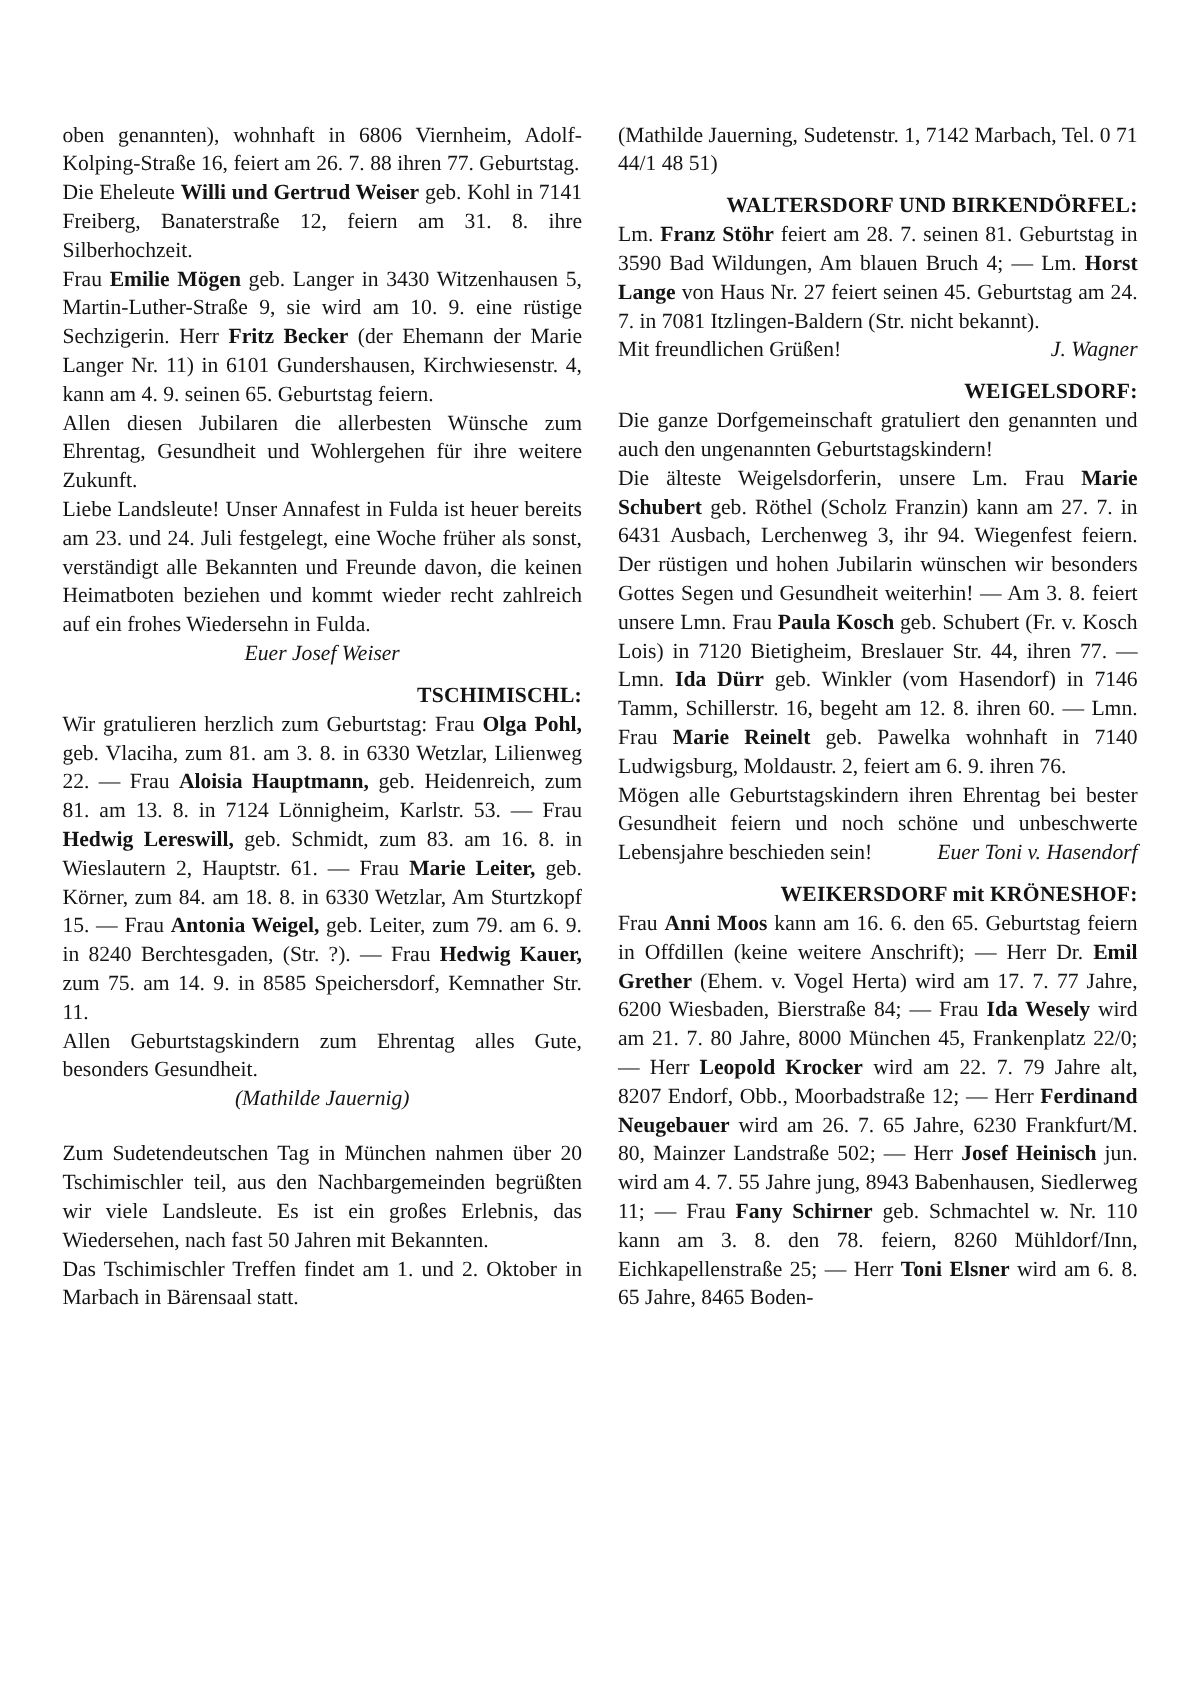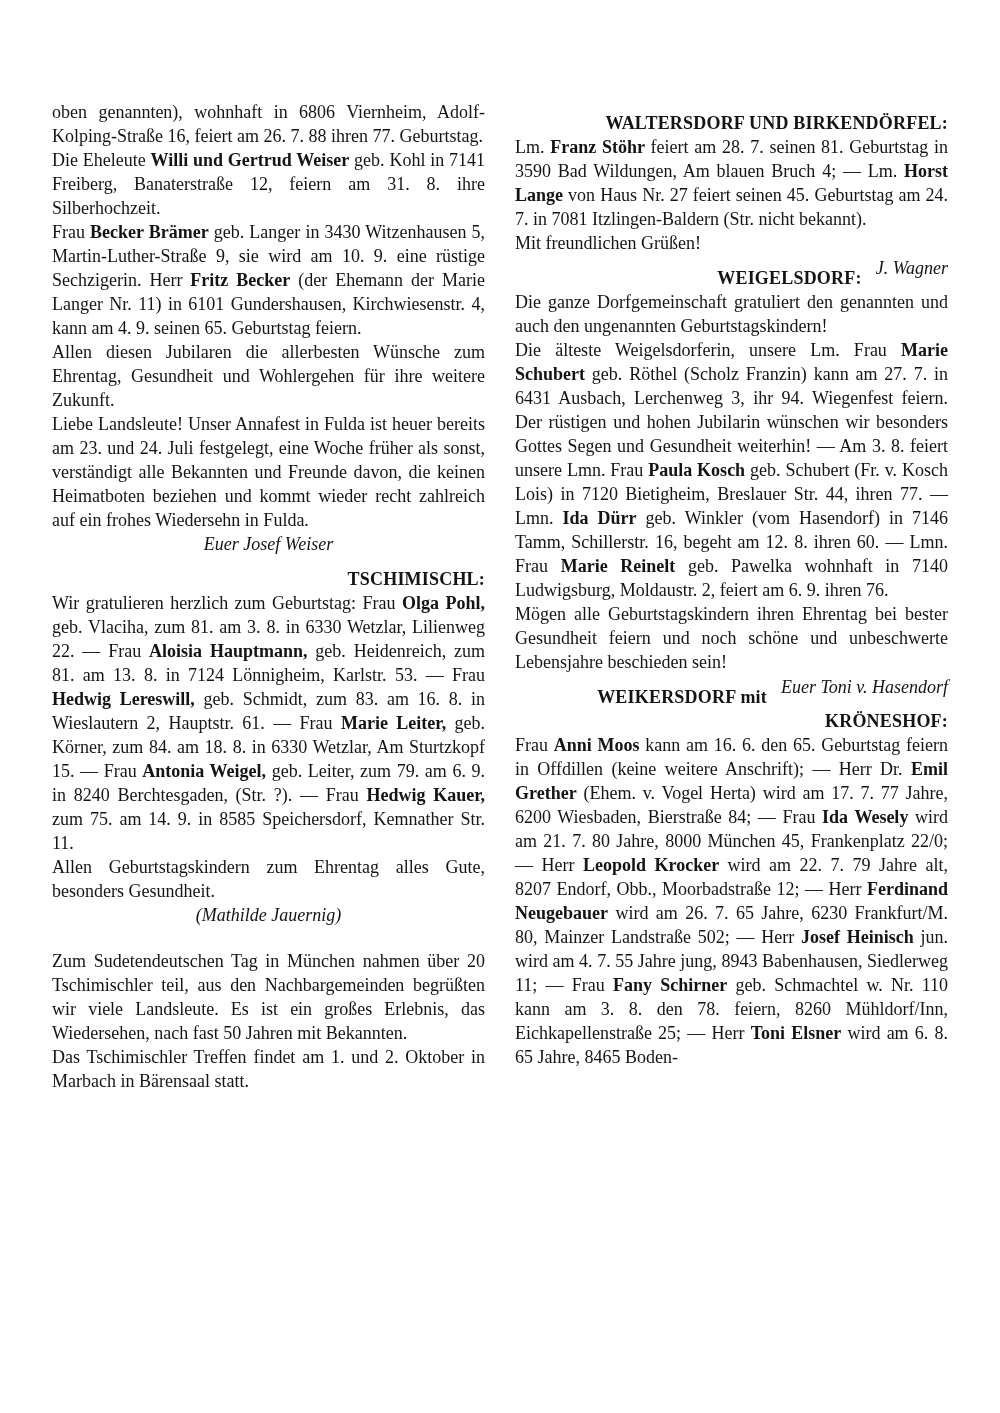--- a/index.html
+++ b/index.html
@@ -54,51 +54,51 @@
     margin: 0;
     text-align: center;
     font-style: italic;
   }
   .bold { font-weight: bold; }
   .italic { font-style: italic; }
   .float-right {
     float: right;
     font-style: italic;
     margin-left: 14px;
-    margin-top: 25px;
   }
   .page-number {
     position: absolute;
     right: 52px;
     top: 1300px;
     font-size: 18px;
     line-height: 24px;
     text-decoration: underline;
   }
 </style>
 </head>
 <body>
 
 <div class="page">
   <div class="columns">
     <div class="column">
         <p class="paragraph"><span>oben genannten), wohnhaft in 6806 Viernheim, Adolf-Kolping-Straße 16, feiert am 26. 7. 88 ihren 77. Geburtstag.</span></p>
         <p class="paragraph"><span>Die Eheleute </span><span class="bold">Willi und Gertrud Weiser</span><span> geb. Kohl in 7141 Freiberg, Banaterstraße 12, feiern am 31. 8. ihre Silberhochzeit.</span></p>
-        <p class="paragraph"><span>Frau </span><span class="bold">Becker Brämer</span><span> geb. Langer in 3430 Witzenhausen 5, Martin-Luther-Straße 9, sie wird am 10. 9. eine rüstige Sechzigerin. Herr </span><span class="bold">Fritz Becker</span><span> (der Ehemann der Marie Langer Nr. 11) in 6101 Gundershausen, Kirchwiesenstr. 4, kann am 4. 9. seinen 65. Geburtstag feiern.</span></p>
+        <p class="paragraph"><span>Frau </span><span class="bold">Emilie Mögen</span><span> geb. Langer in 3430 Witzenhausen 5, Martin-Luther-Straße 9, sie wird am 10. 9. eine rüstige Sechzigerin. Herr </span><span class="bold">Fritz Becker</span><span> (der Ehemann der Marie Langer Nr. 11) in 6101 Gundershausen, Kirchwiesenstr. 4, kann am 4. 9. seinen 65. Geburtstag feiern.</span></p>
         <p class="paragraph"><span>Allen diesen Jubilaren die allerbesten Wünsche zum Ehrentag, Gesundheit und Wohlergehen für ihre weitere Zukunft.</span></p>
         <p class="paragraph"><span>Liebe Landsleute! Unser Annafest in Fulda ist heuer bereits am 23. und 24. Juli festgelegt, eine Woche früher als sonst, verständigt alle Bekannten und Freunde davon, die keinen Heimatboten beziehen und kommt wieder recht zahlreich auf ein frohes Wiedersehn in Fulda.</span></p>
         <p class="signature">Euer Josef Weiser</p>
         <h2 class="heading">TSCHIMISCHL:</h2>
         <p class="paragraph"><span>Wir gratulieren herzlich zum Geburtstag: Frau </span><span class="bold">Olga Pohl,</span><span> geb. Vlaciha, zum 81. am 3. 8. in 6330 Wetzlar, Lilienweg 22. — Frau </span><span class="bold">Aloisia Hauptmann,</span><span> geb. Heidenreich, zum 81. am 13. 8. in 7124 Lönnigheim, Karlstr. 53. — Frau </span><span class="bold">Hedwig Lereswill,</span><span> geb. Schmidt, zum 83. am 16. 8. in Wieslautern 2, Hauptstr. 61. — Frau </span><span class="bold">Marie Leiter,</span><span> geb. Körner, zum 84. am 18. 8. in 6330 Wetzlar, Am Sturtzkopf 15. — Frau </span><span class="bold">Antonia Weigel,</span><span> geb. Leiter, zum 79. am 6. 9. in 8240 Berchtesgaden, (Str. ?). — Frau </span><span class="bold">Hedwig Kauer,</span><span> zum 75. am 14. 9. in 8585 Speichersdorf, Kemnather Str. 11.</span></p>
         <p class="paragraph"><span>Allen Geburtstagskindern zum Ehrentag alles Gute, besonders Gesundheit.</span></p>
         <p class="signature">(Mathilde Jauernig)</p>
         <p class="paragraph space-before"><span>Zum Sudetendeutschen Tag in München nahmen über 20 Tschimischler teil, aus den Nachbargemeinden begrüßten wir viele Landsleute. Es ist ein großes Erlebnis, das Wiedersehen, nach fast 50 Jahren mit Bekannten.</span></p>
         <p class="paragraph"><span>Das Tschimischler Treffen findet am 1. und 2. Oktober in Marbach in Bärensaal statt.</span></p>
       </div>
     <div class="column">
+        <p class="paragraph"><span>(Mathilde Jauerning, Sudetenstr. 1, 7142 Marbach, Tel. 0 71 44/1 48 51)</span></p>
         <h2 class="heading">WALTERSDORF UND BIRKENDÖRFEL:</h2>
         <p class="paragraph"><span>Lm. </span><span class="bold">Franz Stöhr</span><span> feiert am 28. 7. seinen 81. Geburtstag in 3590 Bad Wildungen, Am blauen Bruch 4; — Lm. </span><span class="bold">Horst Lange</span><span> von Haus Nr. 27 feiert seinen 45. Geburtstag am 24. 7. in 7081 Itzlingen-Baldern (Str. nicht bekannt).</span></p>
         <p class="paragraph"><span>Mit freundlichen Grüßen!</span><span class="italic float-right">J. Wagner</span></p>
         <h2 class="heading">WEIGELSDORF:</h2>
         <p class="paragraph"><span>Die ganze Dorfgemeinschaft gratuliert den genannten und auch den ungenannten Geburtstagskindern!</span></p>
         <p class="paragraph"><span>Die älteste Weigelsdorferin, unsere Lm. Frau </span><span class="bold">Marie Schubert</span><span> geb. Röthel (Scholz Franzin) kann am 27. 7. in 6431 Ausbach, Lerchenweg 3, ihr 94. Wiegenfest feiern. Der rüstigen und hohen Jubilarin wünschen wir besonders Gottes Segen und Gesundheit weiterhin! — Am 3. 8. feiert unsere Lmn. Frau </span><span class="bold">Paula Kosch</span><span> geb. Schubert (Fr. v. Kosch Lois) in 7120 Bietigheim, Breslauer Str. 44, ihren 77. — Lmn. </span><span class="bold">Ida Dürr</span><span> geb. Winkler (vom Hasendorf) in 7146 Tamm, Schillerstr. 16, begeht am 12. 8. ihren 60. — Lmn. Frau </span><span class="bold">Marie Reinelt</span><span> geb. Pawelka wohnhaft in 7140 Ludwigsburg, Moldaustr. 2, feiert am 6. 9. ihren 76.</span></p>
         <p class="paragraph"><span>Mögen alle Geburtstagskindern ihren Ehrentag bei bester Gesundheit feiern und noch schöne und unbeschwerte Lebensjahre beschieden sein!</span><span class="italic float-right">Euer Toni v. Hasendorf</span></p>
         <h2 class="heading">WEIKERSDORF mit KRÖNESHOF:</h2>
         <p class="paragraph"><span>Frau </span><span class="bold">Anni Moos</span><span> kann am 16. 6. den 65. Geburtstag feiern in Offdillen (keine weitere Anschrift); — Herr Dr. </span><span class="bold">Emil Grether</span><span> (Ehem. v. Vogel Herta) wird am 17. 7. 77 Jahre, 6200 Wiesbaden, Bierstraße 84; — Frau </span><span class="bold">Ida Wesely</span><span> wird am 21. 7. 80 Jahre, 8000 München 45, Frankenplatz 22/0; — Herr </span><span class="bold">Leopold Krocker</span><span> wird am 22. 7. 79 Jahre alt, 8207 Endorf, Obb., Moorbadstraße 12; — Herr </span><span class="bold">Ferdinand Neugebauer</span><span> wird am 26. 7. 65 Jahre, 6230 Frankfurt/M. 80, Mainzer Landstraße 502; — Herr </span><span class="bold">Josef Heinisch</span><span> jun. wird am 4. 7. 55 Jahre jung, 8943 Babenhausen, Siedlerweg 11; — Frau </span><span class="bold">Fany Schirner</span><span> geb. Schmachtel w. Nr. 110 kann am 3. 8. den 78. feiern, 8260 Mühldorf/Inn, Eichkapellenstraße 25; — Herr </span><span class="bold">Toni Elsner</span><span> wird am 6. 8. 65 Jahre, 8465 Boden-</span></p>
       </div>

